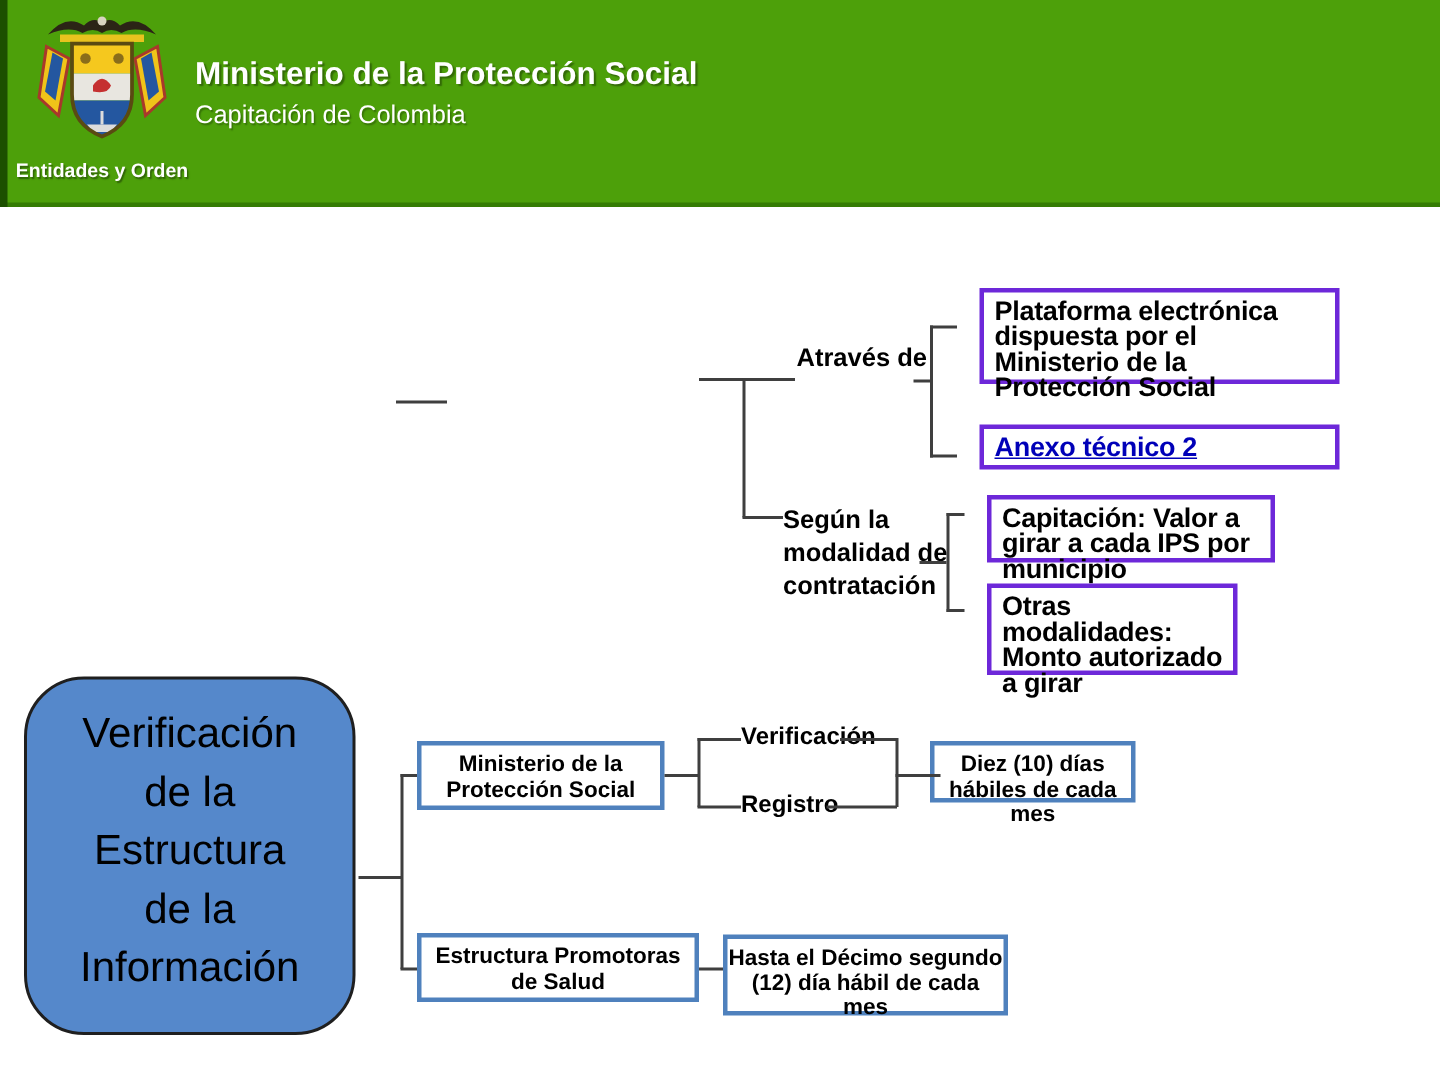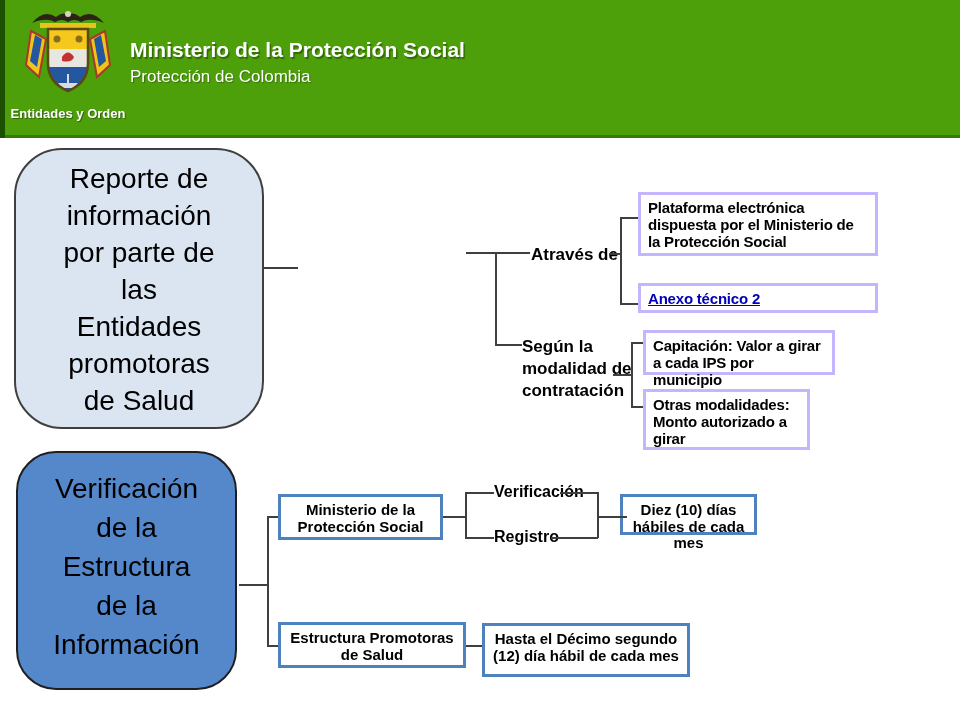--- a/index.html
+++ b/index.html
@@ -15,36 +15,36 @@
   #subtitle{position:absolute;left:130px;top:67px;color:#ffffff;font-size:17px;text-shadow:1px 1px 1px rgba(0,0,0,.3);}
 
   
   .rootbox{position:absolute;box-sizing:border-box;text-align:center;color:#000;white-space:pre-line;}
   #root1{left:14px;top:148px;width:250px;height:281px;background:#dbe5f1;border:2px solid #3f3f3f;border-radius:48px;font-size:28px;line-height:37px;padding-top:10px;}
   #root2{left:16px;top:451px;width:221px;height:239px;background:#5588cb;border:2px solid #1f1f1f;border-radius:40px;font-size:28px;line-height:39px;padding-top:16px;}
 
   
   .flowtext{position:absolute;color:#000;font-weight:bold;}
   #timing1{left:298px;top:237px;width:172px;font-size:19px;line-height:23px;text-align:justify;}
-  #through-label{left:531px;top:245px;font-size:17px;}
+  #through-label{left:531px;top:229px;font-size:17px;}
   #modality-label{left:522px;top:336px;width:112px;font-size:17px;line-height:22px;}
   #action-top{left:494px;top:483px;font-size:16px;}
   #action-bottom{left:494px;top:528px;font-size:16px;}
 
   
-  .gbox{position:absolute;box-sizing:border-box;background:#fff;border:3px solid #c4b5fd;font-size:15px;font-weight:bold;line-height:17px;color:#000;padding:4px 7px;letter-spacing:-0.2px;}
+  .gbox{position:absolute;box-sizing:border-box;background:#fff;border:3px solid #6d28d9;font-size:18px;font-weight:bold;line-height:17px;color:#000;padding:4px 7px;letter-spacing:-0.2px;margin-left:15px;}
   .bbox{position:absolute;box-sizing:border-box;background:#fff;border:3px solid #4f81bd;font-size:15px;font-weight:bold;line-height:16.5px;color:#000;text-align:center;padding-top:5px;}
   #gbox1{left:638px;top:192px;width:240px;height:64px;}
   #gbox2{left:638px;top:283px;width:240px;height:30px;}
   #gbox3{left:643px;top:330px;width:192px;height:45px;}
   #gbox4{left:643px;top:389px;width:167px;height:61px;}
   #bbox1{left:278px;top:494px;width:165px;height:46px;}
   #bbox2{left:620px;top:494px;width:137px;height:41px;}
   #bbox3{left:278px;top:622px;width:188px;height:46px;}
-  #bbox4{left:482px;top:623px;width:208px;height:54px;}
+  #bbox4{left:482px;top:623px;width:190px;height:54px;}
   .linktext{color:#0000b8;text-decoration:underline;cursor:pointer;}
 
   
   .hline{position:absolute;height:1.5px;background:#3f3f3f;}
   .vline{position:absolute;width:1.5px;background:#3f3f3f;}
 </style>
 </head>
 <body>
 
 <div id="slide">
@@ -69,30 +69,23 @@
         <circle cx="33" cy="34" r="3.5" fill="#8a6d1a"></circle>
         <circle cx="55" cy="34" r="3.5" fill="#8a6d1a"></circle>
         <path d="M38 52 q6 -9 12 0 q-2 6 -12 4 Z" fill="#c53030"></path>
         <path d="M34 78 h20 l-4 5 h-12 Z" fill="#dcdcdc"></path>
         <rect x="43" y="69" width="2" height="9" fill="#dcdcdc"></rect>
       </g>
       <path d="M24 24 h40 v34 q0 20 -20 28 q-20 -8 -20 -28 Z" fill="none" stroke="#5a4a12" stroke-width="2.5"></path>
     </svg>
     <div id="motto">Entidades y Orden</div>
     <div id="title">Ministerio de la Protección Social</div>
-    <div id="subtitle">Protección de Colombia</div>
+    <div id="subtitle">Capitación de Colombia</div>
   </div>
 
-  <div id="root1" class="rootbox">Reporte de
-información
-por parte de
-las
-Entidades
-promotoras
-de Salud</div>
   <div id="through-label" class="flowtext">Através de</div>
   <div id="modality-label" class="flowtext">Según la modalidad de contratación</div>
   <div id="gbox1" class="gbox">Plataforma electrónica dispuesta por el Ministerio de la Protección Social</div>
   <div id="gbox2" class="gbox"><span class="linktext">Anexo técnico 2</span></div>
   <div id="gbox3" class="gbox">Capitación: Valor a girar a cada IPS por municipio</div>
   <div id="gbox4" class="gbox">Otras modalidades: Monto autorizado a girar</div>
 
   <div class="hline" style="left:264px;top:267px;width:34px;"></div>
   <div class="hline" style="left:466px;top:252px;width:30px;"></div>
   <div class="vline" style="left:495px;top:252px;height:93px;"></div>

